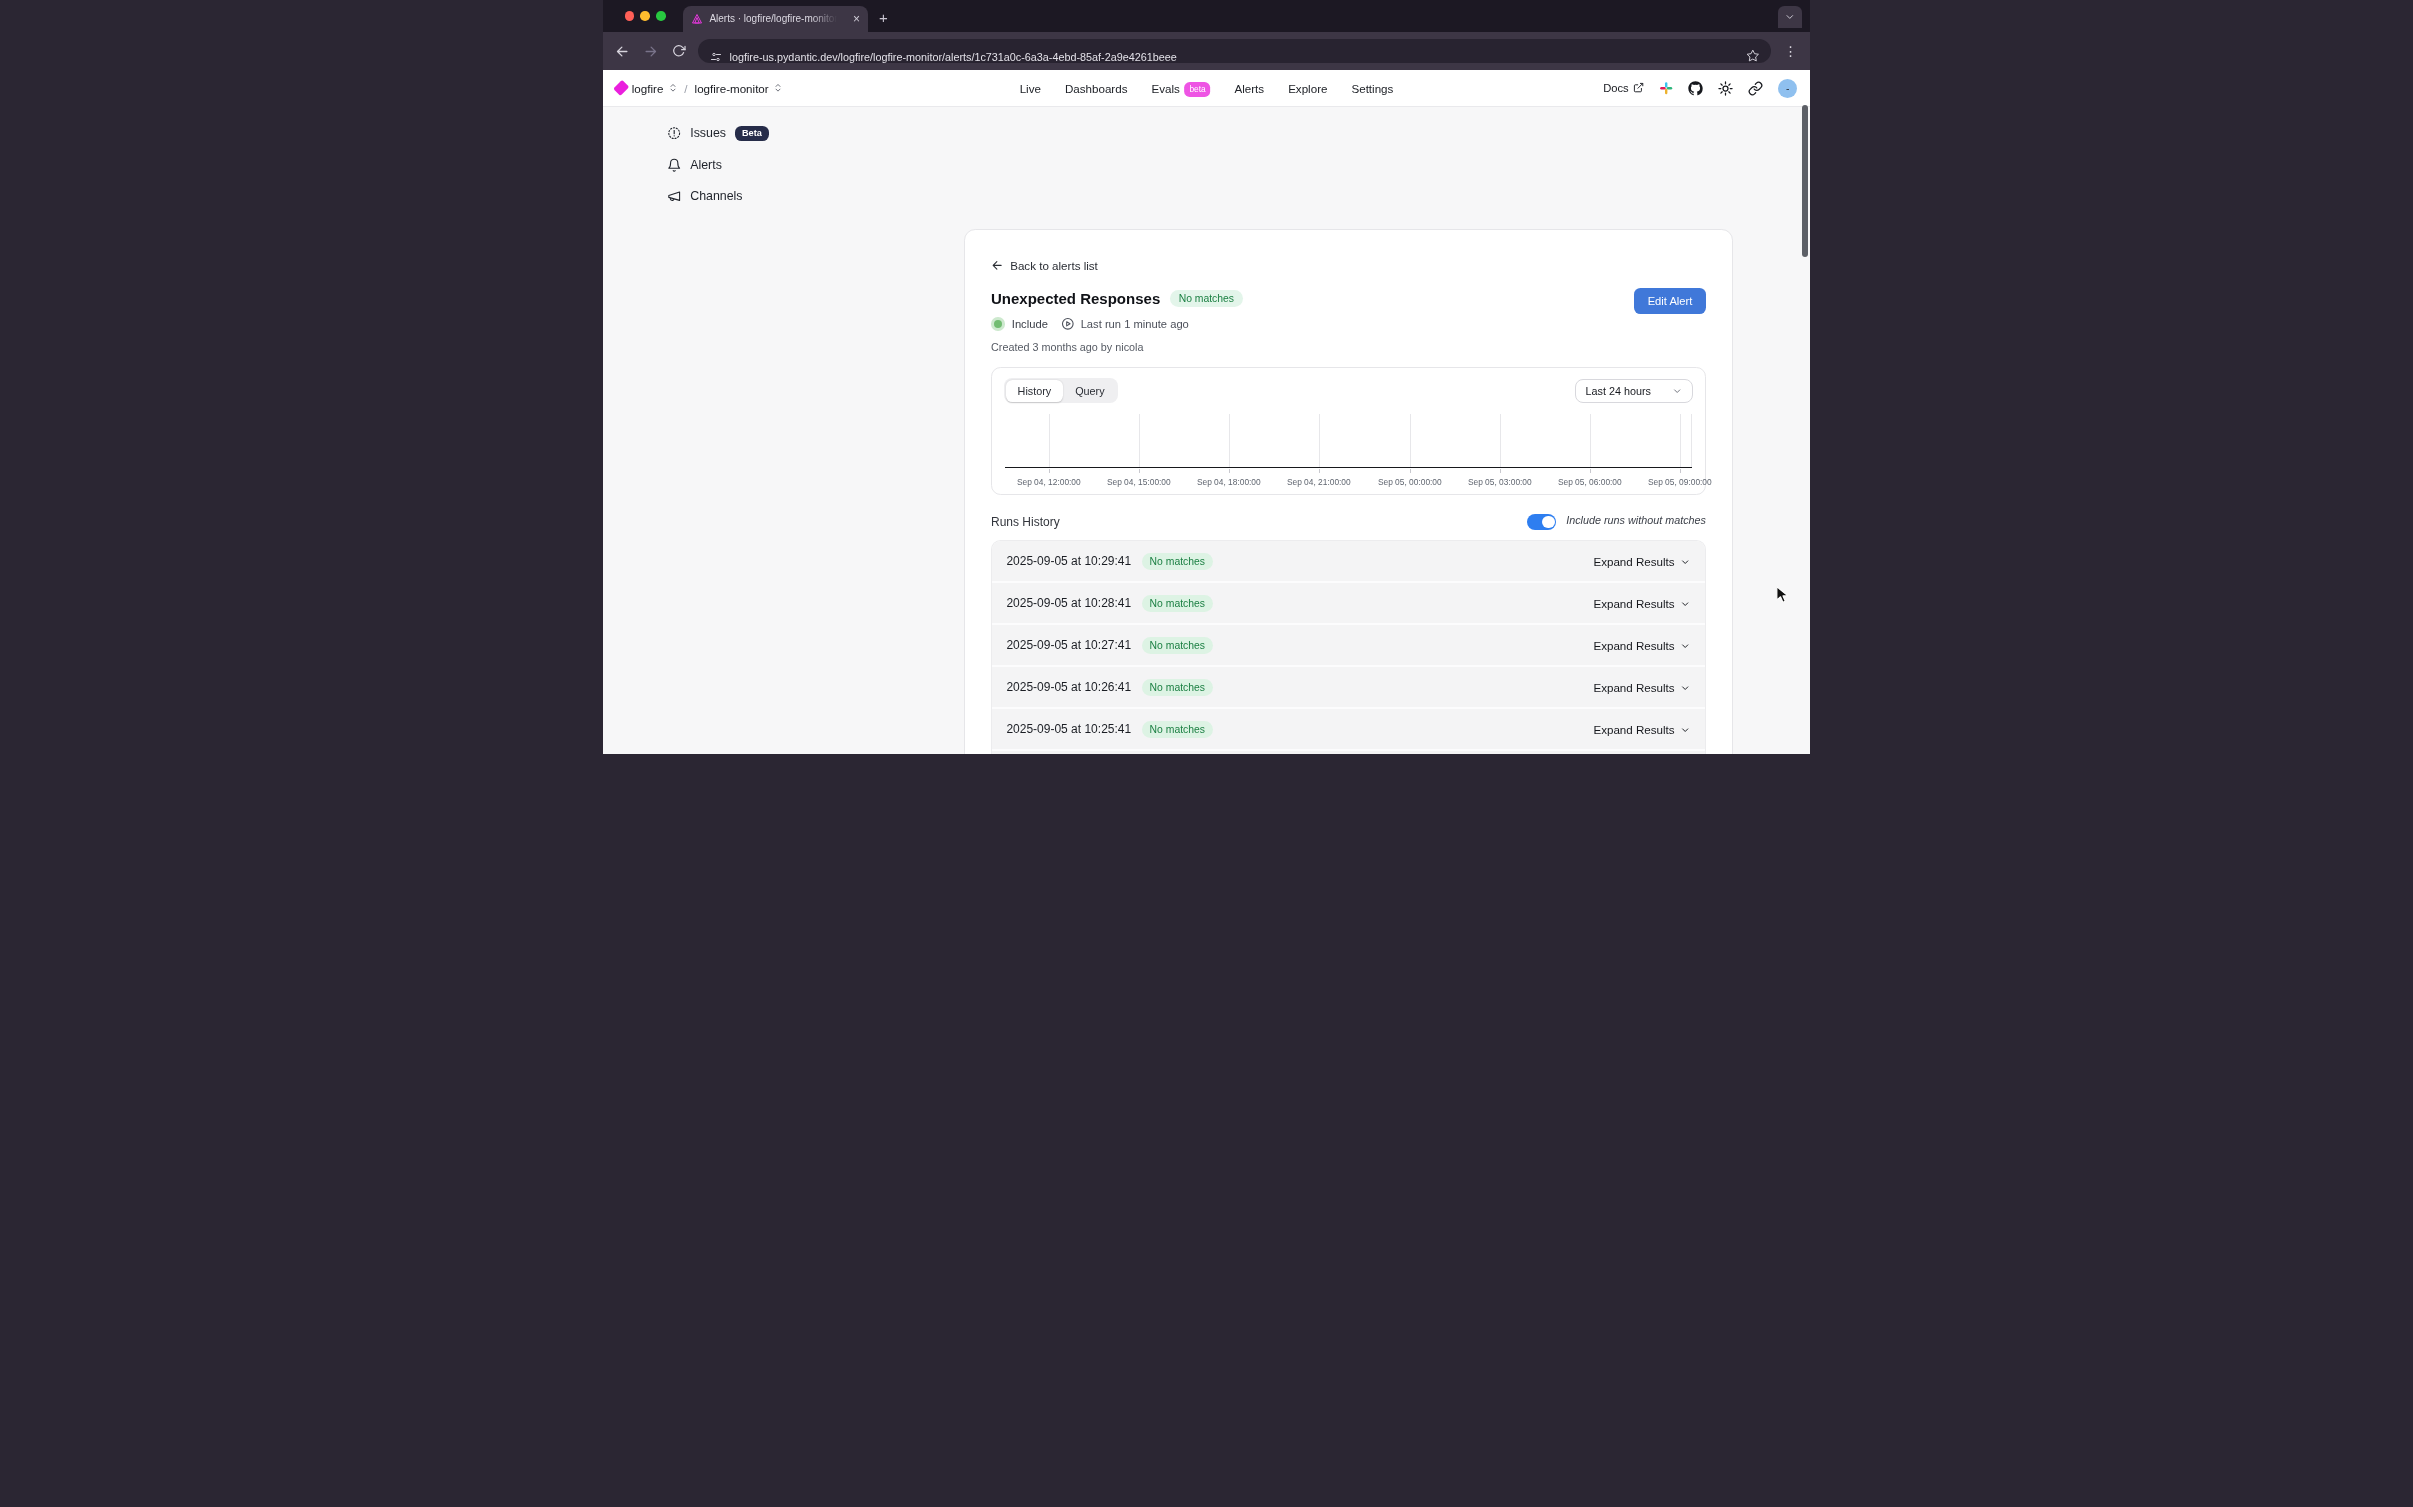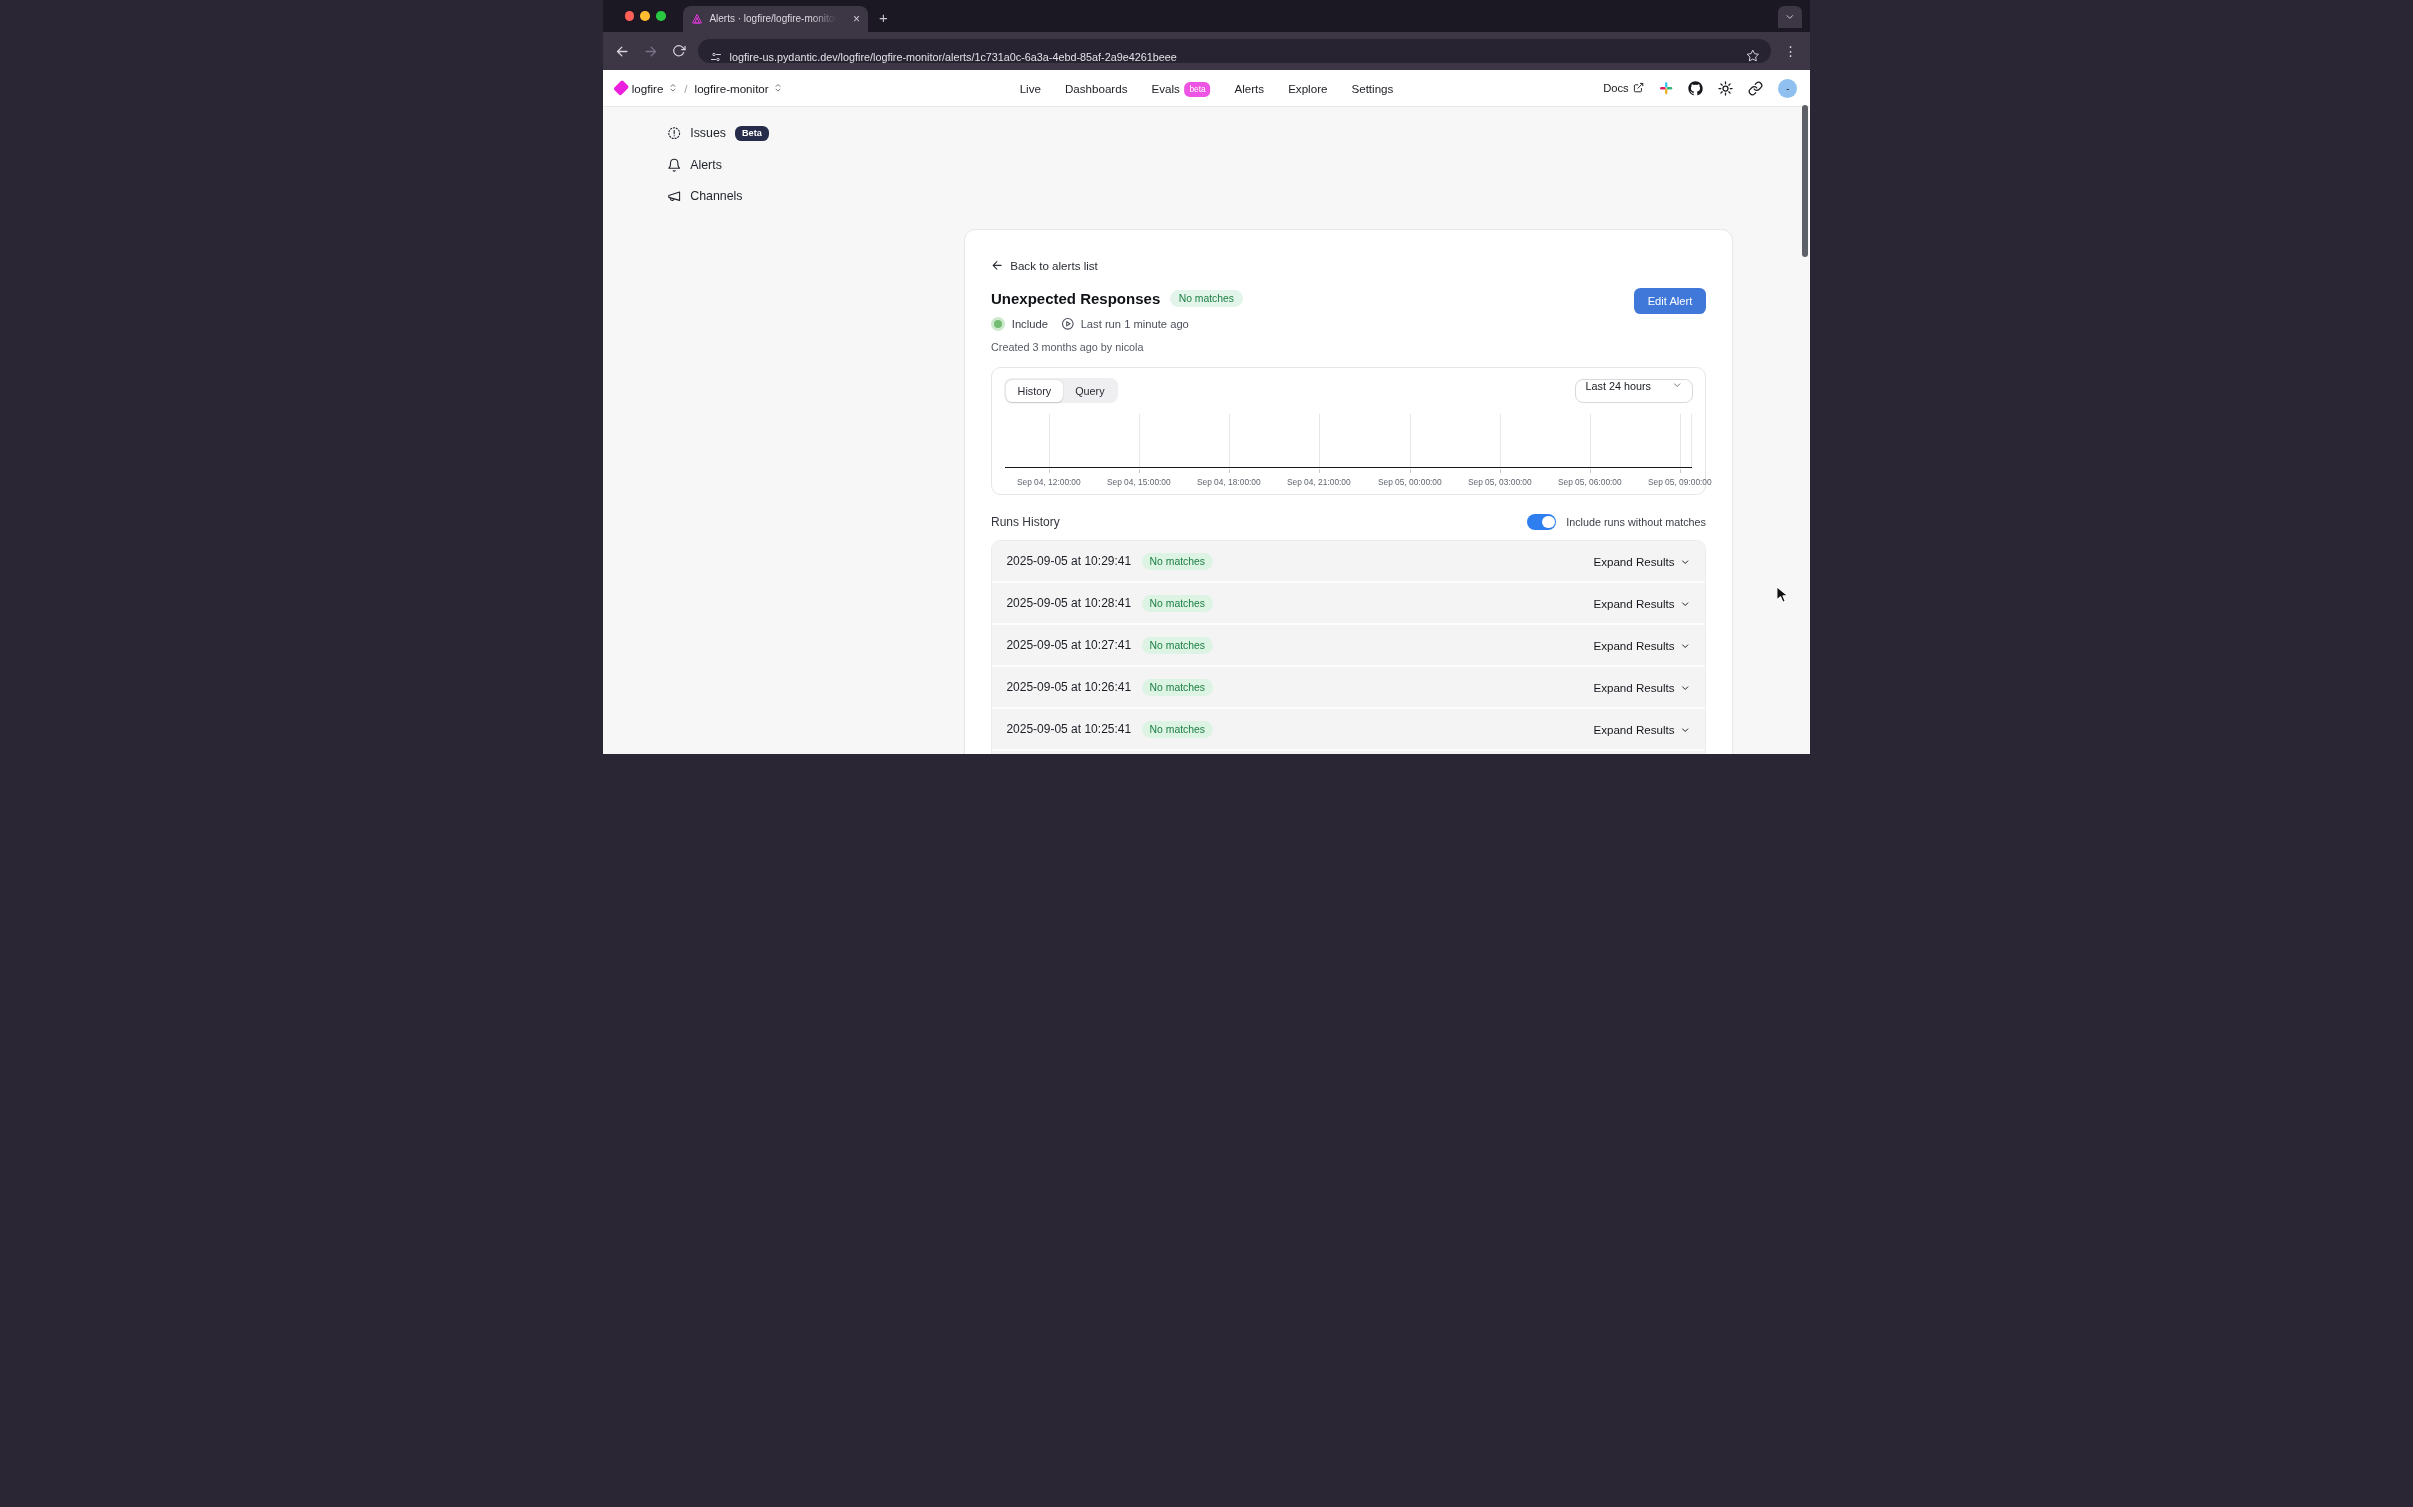--- a/index.html
+++ b/index.html
@@ -62,32 +62,32 @@
   .dot-inner { width:8px; height:8px; border-radius:50%; background:#72bd72; }
   .lastrun { display:flex; align-items:center; gap:5.6px; margin-left:6.4px; color:#4c505a; }
   .created { margin-top:10.4px; font-size:10.8px; color:#565b64; }
 
   
   .chart-panel { margin-top:13.6px; border:0.8px solid #e6e6e9; border-radius:9.6px; height:128px; padding:10.4px 12px 6.4px; position:relative; }
   .seg-group { display:inline-flex; background:#efeff1; border-radius:8px; padding:1.6px; }
   .seg { font-size:10.8px; color:#2a2d34; padding:4.8px 12px; border-radius:6.4px; }
   .seg.active { background:#fff; box-shadow:0 0.8px 1.6px rgba(0,0,0,.18); }
   .range-dd { position:absolute; right:12px; top:11.2px; border:0.8px solid #d8d8dd; border-radius:8px;
-              height:24px; display:flex; align-items:flex-start; gap:21px; padding:0 9.6px; font-size:10.8px; color:#17191f; }
+              height:24px; display:flex; align-items:center; gap:21px; padding:0 9.6px; font-size:10.8px; color:#17191f; }
   .plot { position:absolute; left:12.8px; right:12.8px; top:46px; height:54px; border-bottom:1.6px solid #17181c; }
   .gridline { position:absolute; top:0; bottom:0; width:0.8px; background:#e7e7ea; }
   .tick { position:absolute; top:100%; width:0.8px; height:4px; background:#c9c9cf; margin-top:1.6px; }
   .axis-labels { position:absolute; left:12.8px; right:12.8px; top:109px; height:11.2px; }
   .axis-label { position:absolute; width:104px; transform:translateX(-50%); text-align:center;
                 font-size:8.4px; color:#606670; white-space:nowrap; }
 
   
   .runs-header { margin-top:19px; display:flex; align-items:center; }
   .runs-title { font-size:12px; color:#33363d; }
-  .toggle-wrap { margin-left:auto; display:flex; align-items:center; gap:10px; }
+  .toggle-wrap { margin-left:auto; display:flex; gap:10px;font-style:italic; }
   .toggle { width:29px; height:16px; border-radius:8px; background:#2e7ef0; position:relative; }
   .toggle .knob { position:absolute; right:1.6px; top:1.6px; width:12.8px; height:12.8px; border-radius:50%; background:#fff; }
   .toggle-label { font-size:10.8px; color:#3c4049; }
   .rows-group { margin-top:10.4px; border:0.8px solid #ececee; border-bottom:none; border-radius:9.6px 9.6px 0 0; overflow:hidden; }
   .run-row { height:42px; background:#f4f4f5; display:flex; align-items:center; padding:0 14.4px; border-bottom:2.4px solid #fcfcfd; }
   .run-time { font-size:12px; color:#1b1e24; }
   .run-badge { background:#ddf3e4; color:#1d8044; font-size:10.4px; padding:3.2px 8px; border-radius:9.6px; margin-left:10.4px; }
   .expand { margin-left:auto; display:flex; align-items:flex-end; gap:5.6px; font-size:11.6px; color:#16181d; }
 
   

